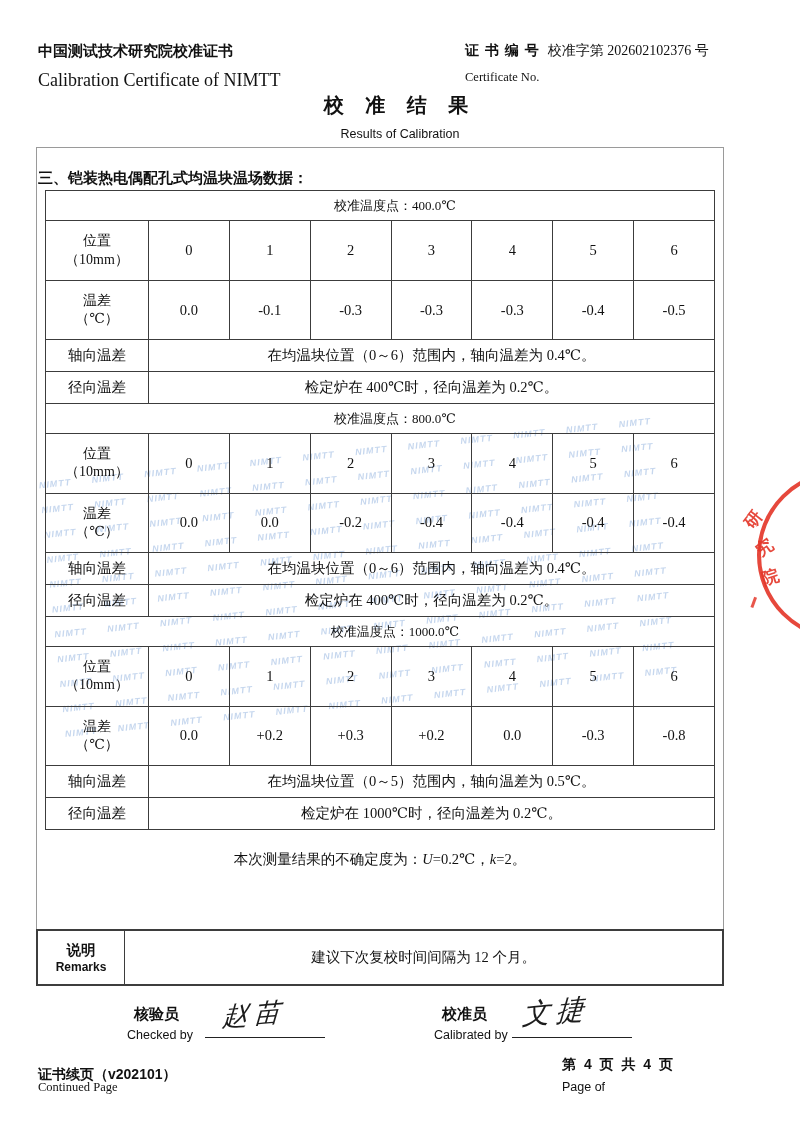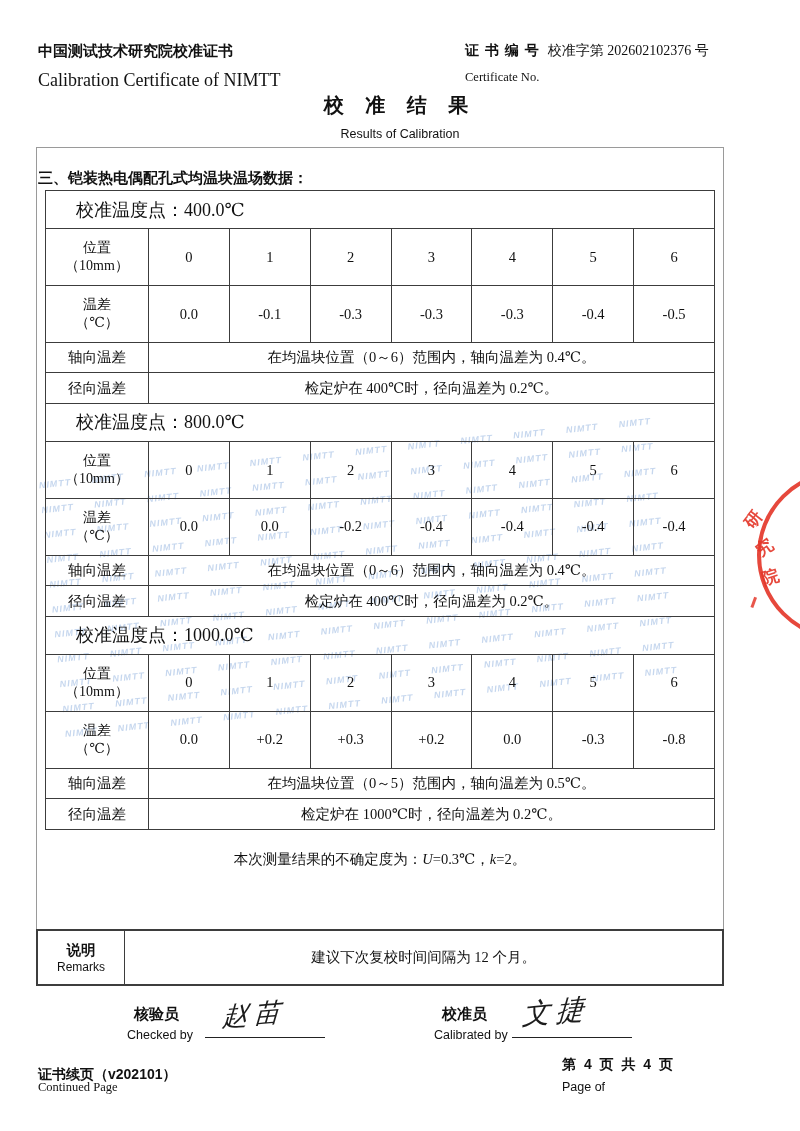--- a/index.html
+++ b/index.html
@@ -25,33 +25,33 @@
       word-spacing:17px;line-height:25px;letter-spacing:1px;pointer-events:none;
       font-family:"Liberation Sans",sans-serif;}
 
   
   .outer-box{left:36px;top:147px;width:688px;height:839px;border:1px solid #9a9a9a;box-sizing:border-box;background:transparent;}
   .section-heading{left:38px;top:169px;font-size:15px;font-weight:bold;}
 
   
   table.cal{position:absolute;left:45px;top:190px;width:670px;height:640px;border-collapse:collapse;table-layout:fixed;background:transparent;}
   table.cal td{border:1px solid #3c3c3c;text-align:center;vertical-align:middle;font-size:14.5px;padding:0;background:transparent;}
-  table.cal td.point{text-align:left;padding-left:30px;font-size:18px;}
+  table.cal td.point{text-align:center;padding-left:30px;font-size:13px;}
   table.cal td.hd{font-size:14px;line-height:1.3;}
   table.cal td.lbl{font-size:14.5px;}
 
   
   .uncert{left:36px;top:850px;width:688px;text-align:center;font-size:14.5px;}
   .uncert .it{font-style:italic;}
 
   
   .remarks{left:36px;top:929px;width:688px;height:57px;border:2px solid #3d3d3d;box-sizing:border-box;display:flex;background:transparent;}
   .remarks .rlab{width:86px;border-right:1.5px solid #3d3d3d;display:flex;flex-direction:column;justify-content:center;align-items:center;}
   .remarks .rlab .cn{font-size:14.5px;font-weight:bold;text-align:right;}
-  .remarks .rlab .en{font-size:12px;font-family:"Liberation Sans",sans-serif;}
+  .remarks .rlab .en{font-size:12px;font-family:"Liberation Sans",sans-serif;font-weight:bold;}
   .remarks .rtxt{flex:1;display:flex;justify-content:center;align-items:center;font-size:14.5px;}
 
   
   .siglab-cn{font-size:15px;font-weight:bold;font-family:"Liberation Sans",sans-serif;}
   .siglab-en{font-size:12.5px;font-family:"Liberation Sans",sans-serif;}
   .sigline{border-bottom:1.5px solid #222;height:0;}
   .signame{font-size:26px;font-style:italic;color:#1c1c1c;letter-spacing:6px;white-space:nowrap;
            transform:rotate(-5deg) skewX(-8deg);font-family:"DejaVu Sans",cursive,sans-serif;}
 
   
@@ -208,21 +208,21 @@
         <td colspan="7">在均温块位置（0～5）范围内，轴向温差为 0.5℃。</td>
       </tr>
       <tr>
         <td class="lbl">径向温差</td>
         <td colspan="7">检定炉在 1000℃时，径向温差为 0.2℃。</td>
       </tr>
     </tbody>
   </table>
 
   <div class="abs uncert">
-    <span>本次测量结果的不确定度为：</span><span class="it">U</span><span>=0.3℃，</span><span class="it">k</span><span>=2。</span>
+    <span>本次测量结果的不确定度为：</span><span class="it">U</span><span>=0.2℃，</span><span class="it">k</span><span>=2。</span>
   </div>
 
   <div class="abs remarks">
     <div class="rlab">
       <div class="cn">说明</div>
       <div class="en">Remarks</div>
     </div>
     <div class="rtxt">建议下次复校时间间隔为 12 个月。</div>
   </div>
 

